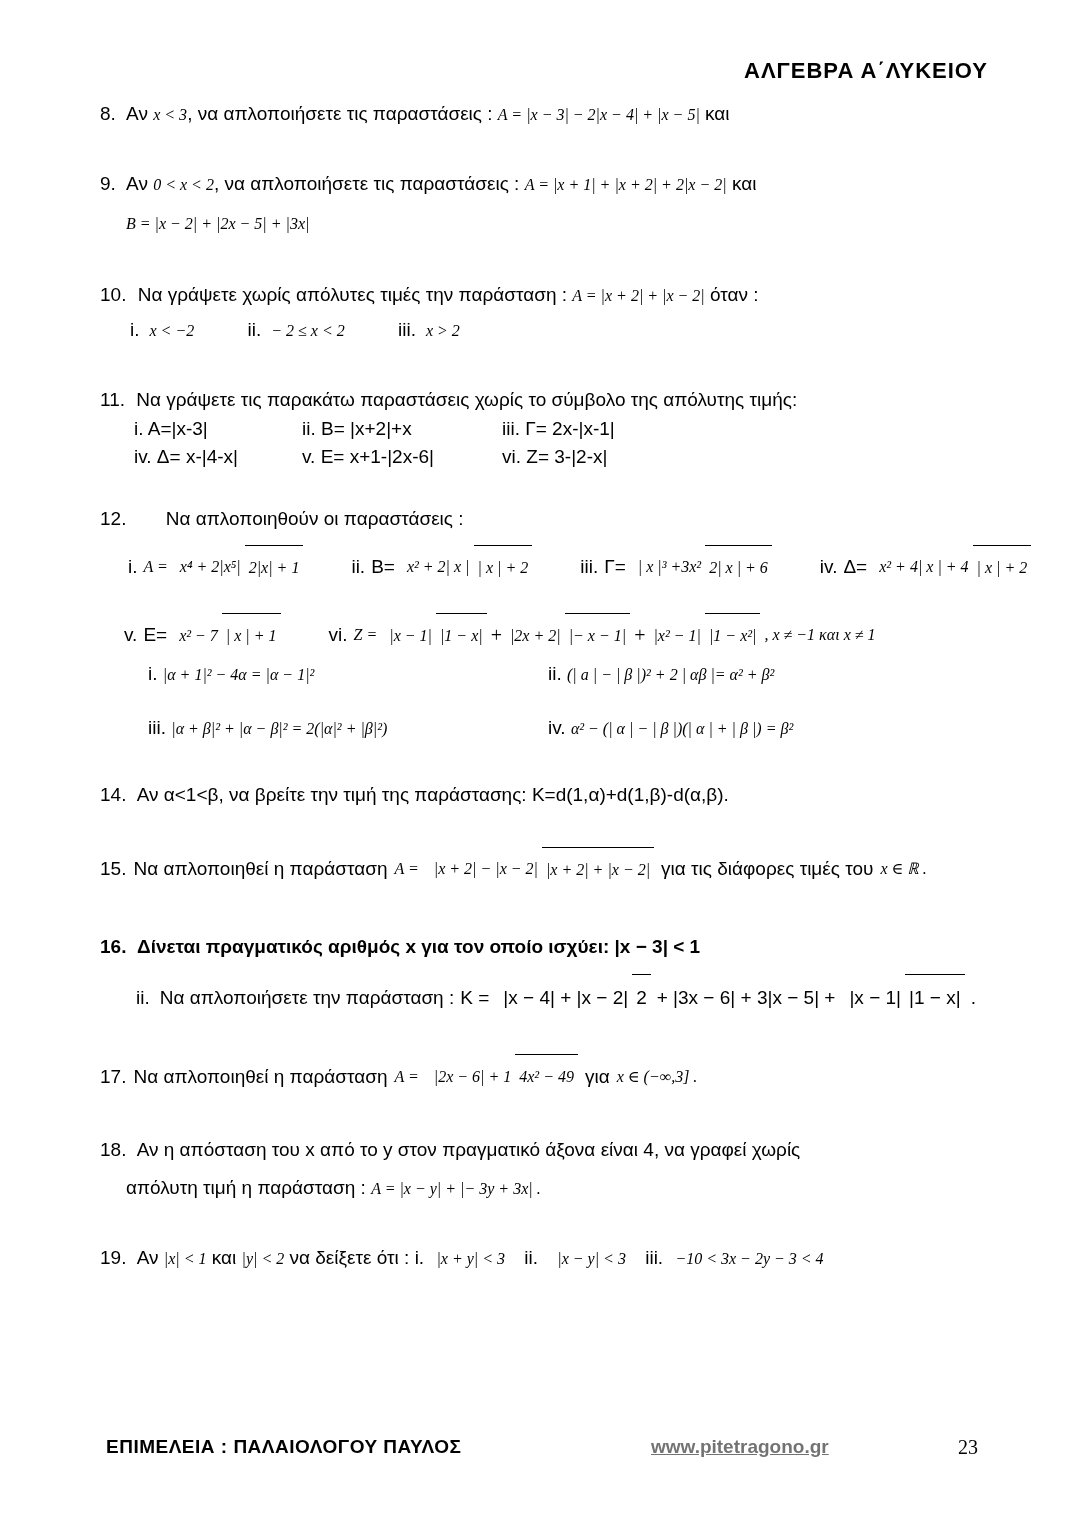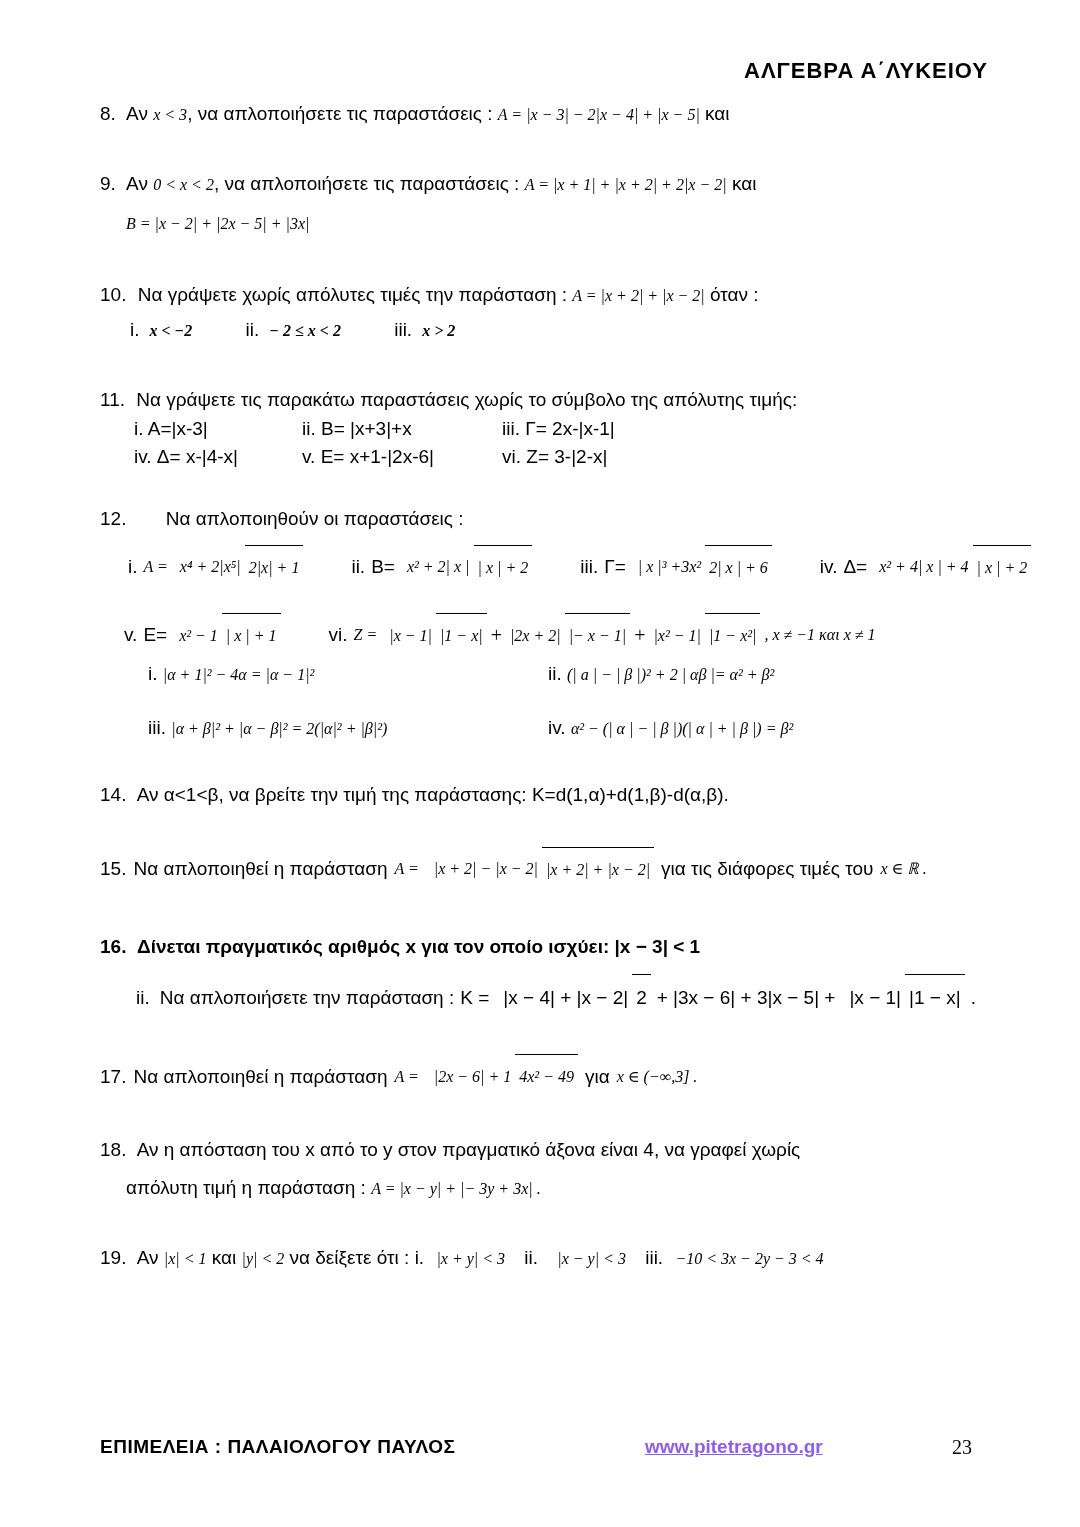--- a/index.html
+++ b/index.html
@@ -20,21 +20,21 @@
   .frac { display:inline-flex; flex-direction:row; align-items:center; vertical-align:middle; line-height:1.2; margin:0 4px; }
   .frac .fnum { padding:0 4px; }
   .frac .fden { border-top:1.5px solid #000; padding:12px 4px; }
   .ex { line-height:1.45; }
   .mt-ex8  { margin-top:16px; }
   .bline   { margin-top:12px; margin-left:26px; }
   .mt-ex9  { margin-top:42px; }
   .mt-ex10 { margin-top:44px; }
   .opts    { margin-top:8px; margin-left:30px; }
   .opts .olab { margin-right:10px; }
-  .opts .oval { margin-right:48px;font-weight:bold; }
+  .opts .oval { margin-right:48px; }
   .mt-ex11 { margin-top:42px; }
   .ex11-grid { display:grid; grid-template-columns:168px 200px auto; margin-left:34px; margin-top:2px; line-height:28px; }
   .mt-ex12 { margin-top:34px; }
   .ex12-row1 { margin-top:12px; margin-left:28px; display:flex; align-items:center; gap:44px; flex-wrap:nowrap; }
   .ex12-row2 { margin-top:24px; margin-left:24px; display:flex; align-items:center; gap:44px; }
   .fitem { display:inline-flex; align-items:center; white-space:nowrap; }
   .flabel { margin-right:6px; }
   .flhs { margin-right:4px; }
   .mt-ex13 { margin-top:40px; }
   .ex13-grid { display:grid; grid-template-columns:400px auto; margin-left:48px; margin-top:6px; row-gap:32px; }
@@ -45,23 +45,23 @@
   .ex16-i  { margin-top:14px; margin-left:40px; }
   .ex16-i .ilab, .ex16-ii .ilab { margin-right:10px; }
   .ex16-ii { margin-top:14px; margin-left:36px; display:flex; align-items:center; }
   .ex16-ii > span { margin-right:6px; }
   .mt-ex17 { margin-top:32px; display:flex; align-items:center; }
   .mt-ex17 > span { margin-right:7px; }
   .mt-ex18 { margin-top:38px; }
   .ex18-l2 { margin-top:10px; margin-left:26px; }
   .mt-ex19 { margin-top:42px; }
   .mt-ex19 .gap { margin:0 7px; }
-  .footer { position:absolute; left:0; top:1436px; width:895px; height:30px;padding-left:10px; }
+  .footer { position:absolute; left:6px; top:1436px; width:895px; height:30px;padding-left:10px; }
   .fcredit { position:absolute; left:100px; top:0; font-weight:bold; font-size:19px; letter-spacing:0.5px; }
-  .flink   { position:absolute; left:645px; top:0; font-weight:bold; font-size:19px; color:#8b5cf6; text-decoration:underline; cursor:pointer; }
+  .flink   { position:absolute; left:645px; top:0; font-weight:bold; font-size:19px; color:#737373; text-decoration:underline; cursor:pointer; }
   .fpage   { position:absolute; left:952px; top:0; font-family:"Liberation Serif","DejaVu Serif",serif; font-size:20px; }
 </style>
 </head>
 <body>
 
 <div class="page">
   <div class="content">
 
     <div class="hdr">ΑΛΓΕΒΡΑ Α΄ΛΥΚΕΙΟΥ</div>
 
@@ -95,21 +95,21 @@
       <span class="olab">ii.</span><span class="math oval">− 2 ≤ x &lt; 2</span>
       <span class="olab">iii.</span><span class="math oval">x &gt; 2</span>
     </div>
 
     <div class="ex mt-ex11">
       <span class="exnum">11.</span>
       <span>Να γράψετε τις παρακάτω παραστάσεις χωρίς το σύμβολο της απόλυτης τιμής:</span>
     </div>
     <div class="ex11-grid">
       <span class="msans">i. A=|x-3|</span>
-      <span class="msans">ii. B= |x+3|+x</span>
+      <span class="msans">ii. B= |x+2|+x</span>
       <span class="msans">iii. Γ= 2x-|x-1|</span>
       <span class="msans">iv. Δ= x-|4-x|</span>
       <span class="msans">v. E= x+1-|2x-6|</span>
       <span class="msans">vi. Z= 3-|2-x|</span>
     </div>
 
     <div class="ex mt-ex12">
       <span class="exnum exnum-wide">12.</span>
       <span>Να απλοποιηθούν οι παραστάσεις :</span>
     </div>
@@ -145,21 +145,21 @@
             <span class="fnum">x² + 4| x | + 4</span>
             <span class="fden">| x | + 2</span>
           </span>
       </span>
     </div>
     <div class="ex12-row2">
       <span class="fitem">
         <span class="flabel">v.</span>
         <span class="msans flhs">E=</span>
         <span class="frac math">
-            <span class="fnum">x² − 1</span>
+            <span class="fnum">x² − 7</span>
             <span class="fden">| x | + 1</span>
           </span>
       </span>
       <span class="fitem">
         <span class="flabel">vi.</span>
         <span class="math flhs">Z =</span>
         <span class="frac math">
             <span class="fnum">|x − 1|</span>
             <span class="fden">|1 − x|</span>
           </span>

